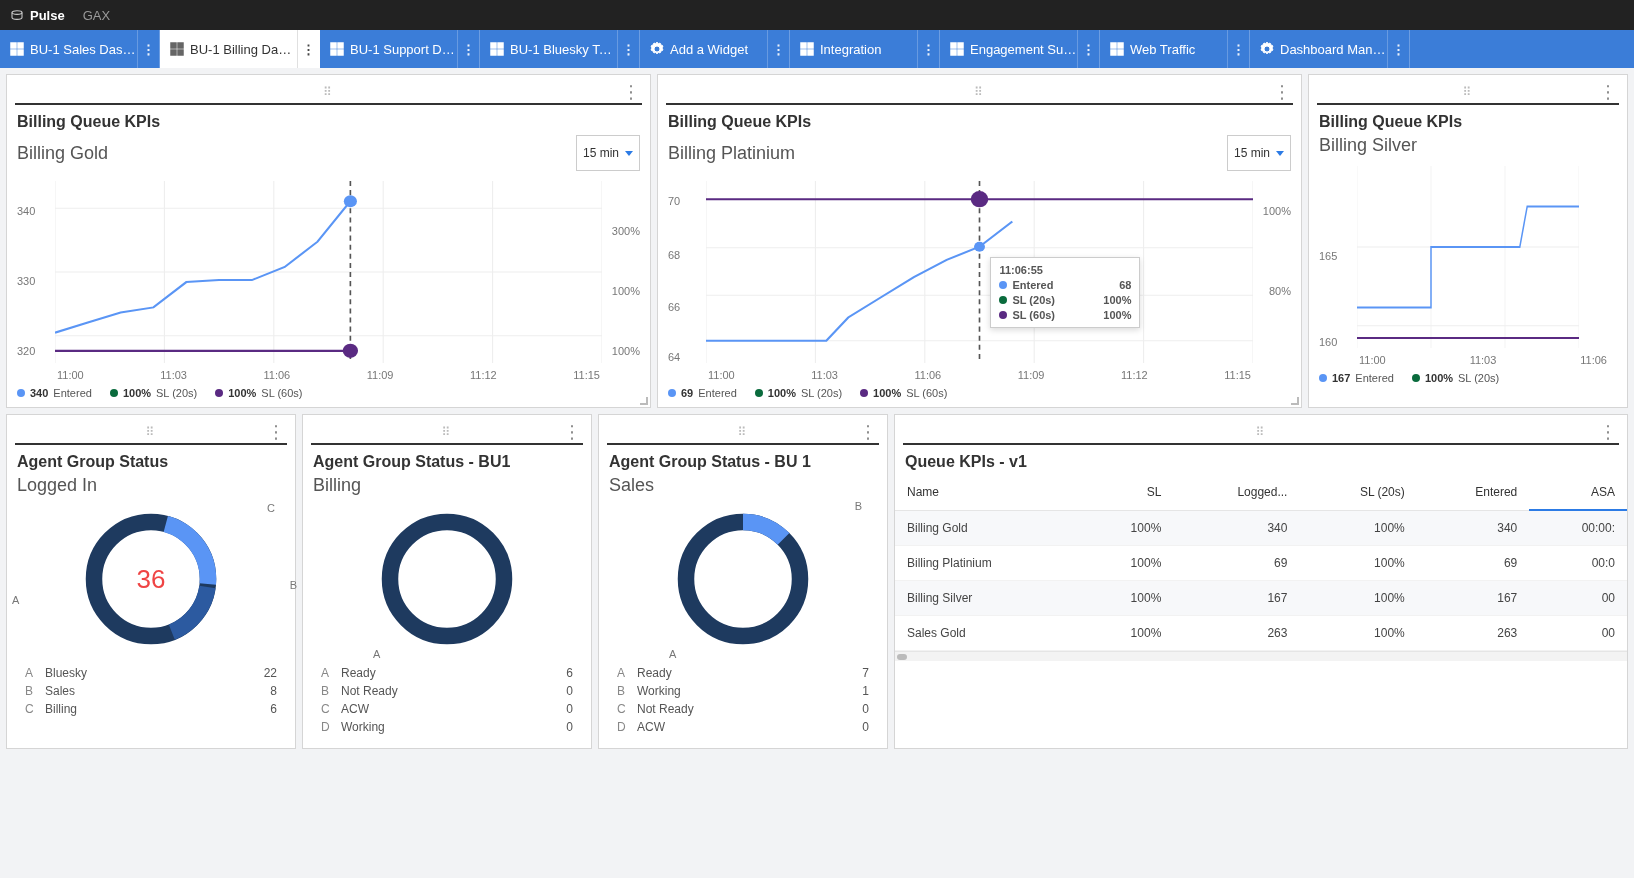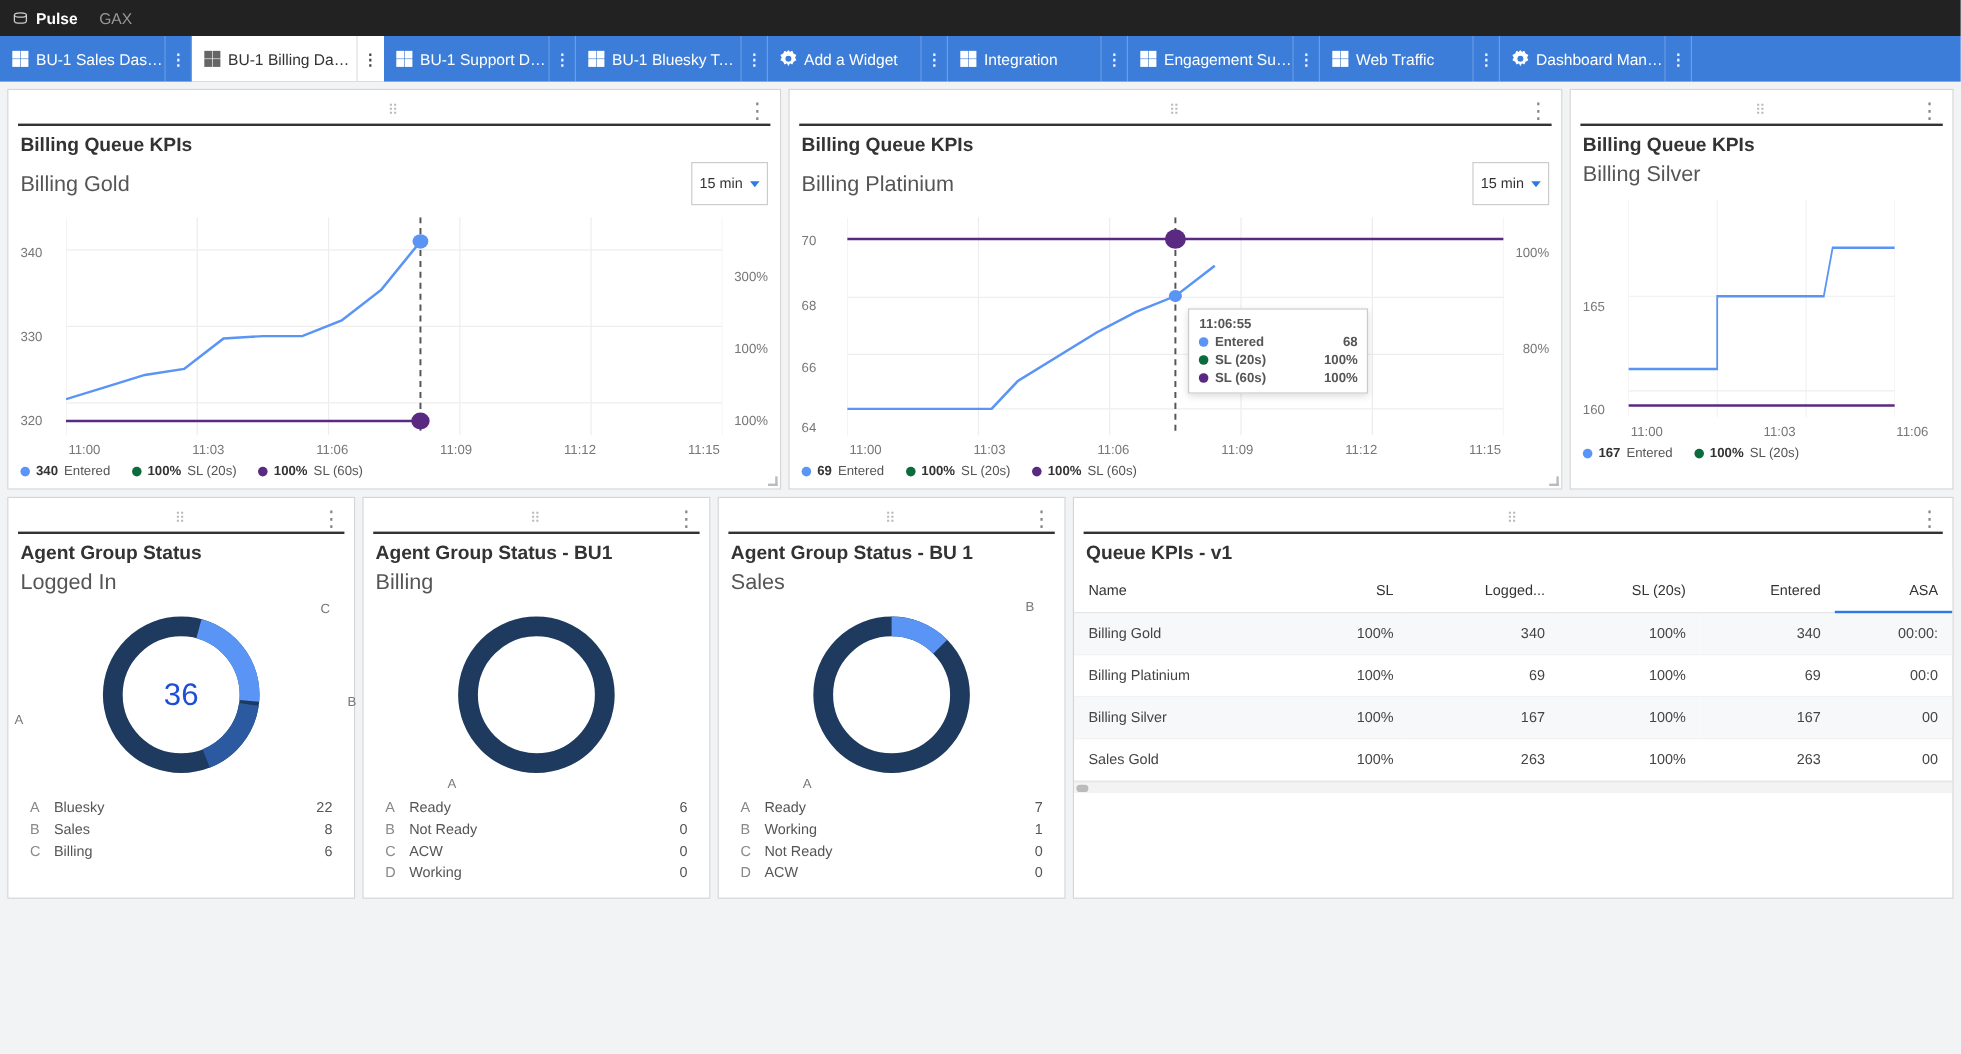--- a/index.html
+++ b/index.html
@@ -57,21 +57,21 @@
   .dot.green{background:#0a6b3d;}
   .dot.purple{background:#5a2a82;}
   .legend .val{font-weight:bold;color:#333;}
   .resize{position:absolute;right:2px;bottom:2px;width:8px;height:8px;border-right:2px solid #bbb;border-bottom:2px solid #bbb;}
   
   .tooltip{position:absolute;background:#fff;border:1px solid #ccc;box-shadow:0 2px 6px rgba(0,0,0,.15);font-size:11px;color:#555;padding:6px 8px;min-width:150px;}
   .tooltip .tt-row{display:flex;justify-content:space-between;align-items:center;gap:10px;margin-top:3px;}
   .tooltip .tt-row span:first-child{display:flex;align-items:center;gap:5px;}
   
   .donut-wrap{display:flex;justify-content:center;margin-top:8px;position:relative;}
-  .donut-center{position:absolute;top:50%;left:50%;transform:translate(-50%,-50%);font-size:26px;color:#1d4ed8;}
+  .donut-center{position:absolute;top:50%;left:50%;transform:translate(-50%,-50%);font-size:26px;color:#ef4444;}
   .donut-label{position:absolute;font-size:11px;color:#777;}
   .mini-list{margin:10px 18px 12px;font-size:12px;color:#555;}
   .mini-list .mrow{display:flex;justify-content:space-between;padding:2px 0;}
   .mini-list .mrow span:first-child{display:flex;gap:8px;}
   .mini-list .letter{width:12px;color:#888;}
   
   .tbl-wrap{overflow-x:auto;margin:4px 0 0;}
   table.kpis{width:100%;border-collapse:collapse;font-size:12px;}
   table.kpis th{background:#fff;text-align:left;padding:10px 12px;color:#333;font-weight:normal;border-bottom:1px solid #e5e5e5;}
   table.kpis th.num,table.kpis td.num{text-align:right;}

